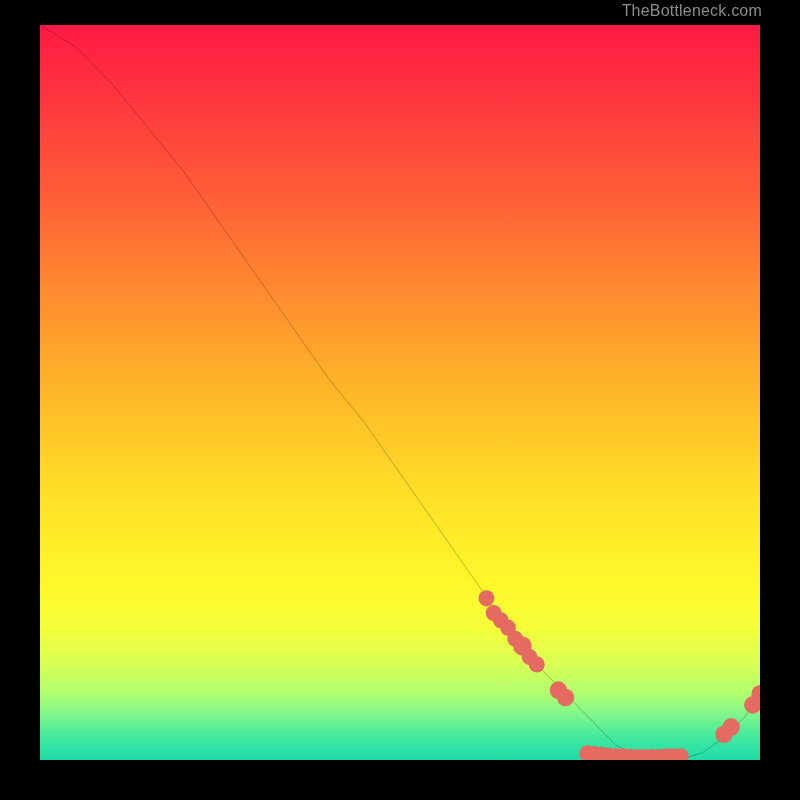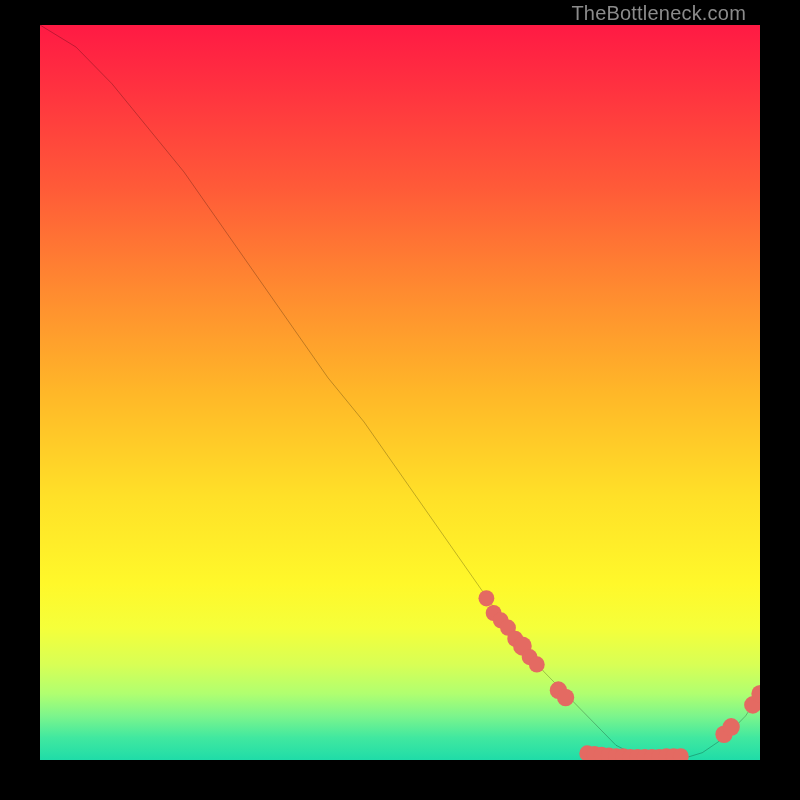--- a/index.html
+++ b/index.html
@@ -43,23 +43,23 @@
   .plot svg {
     position: absolute;
     left: 0;
     top: 0;
     width: 720px;
     height: 735px;
   }
   .watermark {
     position: absolute;
     top: 2px;
-    right: 54px;
+    right: 38px;
     font-family: Arial, Helvetica, sans-serif;
-    font-size: 20px;
+    font-size: 16px;
     color: #8b8b8b;
     letter-spacing: 0.2px;
     user-select: none;
   }
 </style>
 </head>
 <body>
 
 <div class="frame">
 

